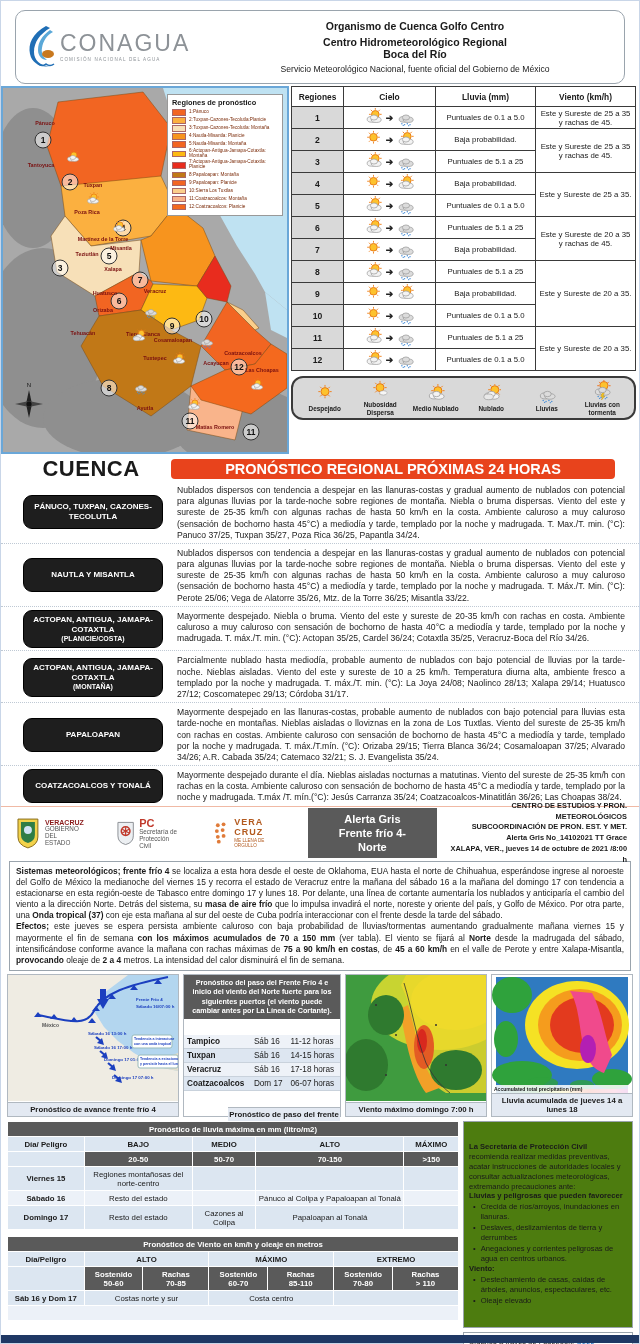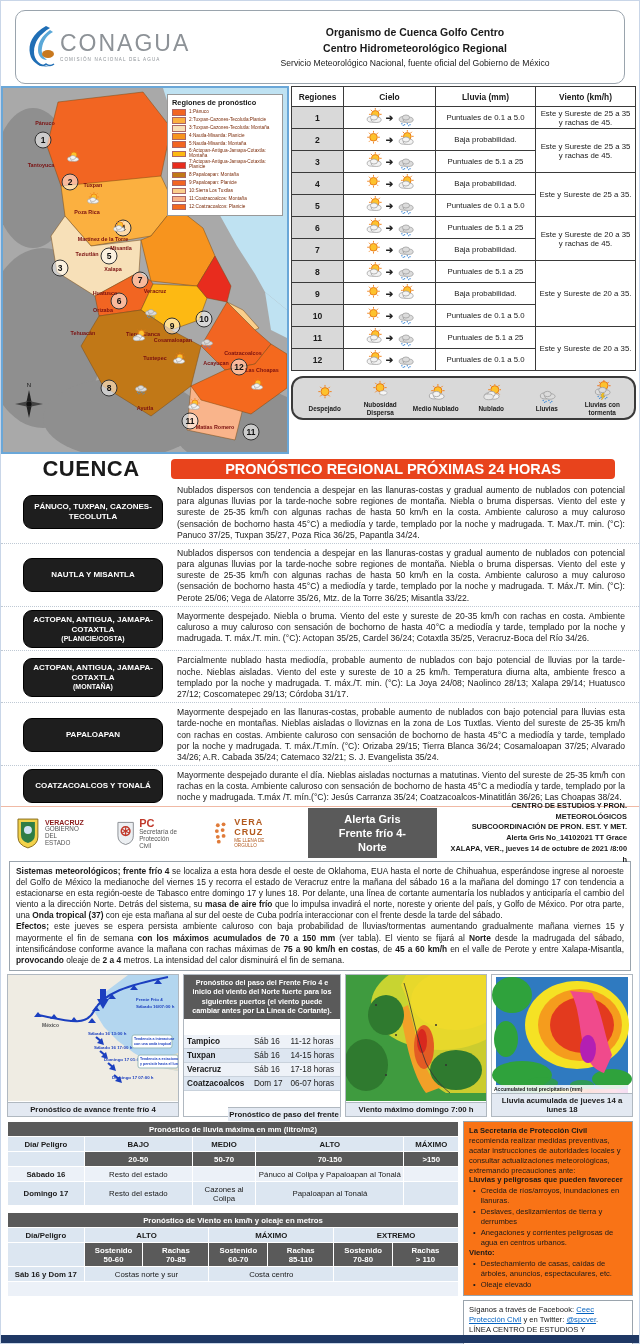--- a/index.html
+++ b/index.html
@@ -85,21 +85,21 @@
   .bt-left { width:452px; flex:none; }
   .bt-right { flex:1; display:flex; flex-direction:column; gap:4px; }
   table.data { border-collapse:separate; border-spacing:1px; width:100%; table-layout:fixed; background:#fff; }
   table.data td, table.data th { font-size:7.8px; text-align:center; vertical-align:middle; padding:2.5px 2px; }
   .tbl-title { background:#5a5a5a; color:#fff; font-weight:bold; font-size:8.2px; }
   .hdr-light { background:#dce6f1; font-weight:bold; }
   .hdr-dark { background:#5a5a5a; color:#fff; font-weight:bold; }
   .cell-a { background:#dce6f1; }
   .cell-b { background:#ecf1f8; }
   .day-cell { font-weight:bold; }
-  .reco-box { border:1.5px solid #9aa4ad; background:#f97316; padding:4px 5px; font-size:7.6px; line-height:1.3; }
+  .reco-box { border:1.5px solid #9aa4ad; background:#4d7c0f; padding:20px 5px; font-size:7.6px; line-height:1.3; }
   .reco-box ul { list-style:none; margin:0 0 0 4px; }
   .reco-box li { display:flex; gap:5px; margin:1px 0; }
   .reco-box li .bu { flex:none; }
   .social-box { border:1.5px solid #9aa4ad; background:#fff; padding:4px 5px; font-size:7.6px; line-height:1.35; }
   .link { color:#0563c1; text-decoration:underline; cursor:pointer; }
   .bottom-bar { position:absolute; left:0; right:0; bottom:0; height:8px; background:#1f3864; }
 
   svg text { font-family:"Liberation Sans", sans-serif; }
 </style>
 </head>
@@ -116,20 +116,21 @@
         <path d="M12 40 q4 3 8 0 q4 3 8 0" stroke="#1f6eb5" stroke-width="1.5" fill="none"></path>
       </svg>
       <div>
         <div class="logo-word">CONAGUA</div>
         <div class="logo-sub">COMISIÓN NACIONAL DEL AGUA</div>
       </div>
     </div>
     <div class="hdr-center">
       <div class="l1">Organismo de Cuenca Golfo Centro</div>
       <div class="l2">Centro Hidrometeorológico Regional</div>
+      <div class="l3">Boca del Río</div>
       <div class="l4">Servicio Meteorológico Nacional, fuente oficial del Gobierno de México</div>
     </div>
   </div>
 
   <div class="top-zone">
     <div class="mapbox">
       <svg id="veracruz-map" width="284" height="364" viewBox="0 0 284 364">
           <rect width="284" height="364" fill="#a9a9a9"></rect>
           <g fill="#8f8f8f">
             <ellipse cx="40" cy="250" rx="60" ry="90"></ellipse>
@@ -1366,20 +1367,27 @@
               <td class="hdr-light">MÁXIMO</td>
             </tr>
             <tr>
               <td class="cell-a"></td>
               <td class="hdr-dark">20-50</td>
               <td class="hdr-dark">50-70</td>
               <td class="hdr-dark">70-150</td>
               <td class="hdr-dark">&gt;150</td>
             </tr>
             <tr>
+              <td class="cell-a day-cell">Viernes 15</td>
+              <td class="cell-a">Regiones montañosas del norte-centro</td>
+              <td class="cell-a"></td>
+              <td class="cell-a"></td>
+              <td class="cell-a"></td>
+            </tr>
+            <tr>
               <td class="cell-b day-cell">Sábado 16</td>
               <td class="cell-b">Resto del estado</td>
               <td class="cell-b"></td>
               <td class="cell-b">Pánuco al Colipa y Papaloapan al Tonalá</td>
               <td class="cell-b"></td>
             </tr>
             <tr>
               <td class="cell-a day-cell">Domingo 17</td>
               <td class="cell-a">Resto del estado</td>
               <td class="cell-a">Cazones al Colipa</td>

